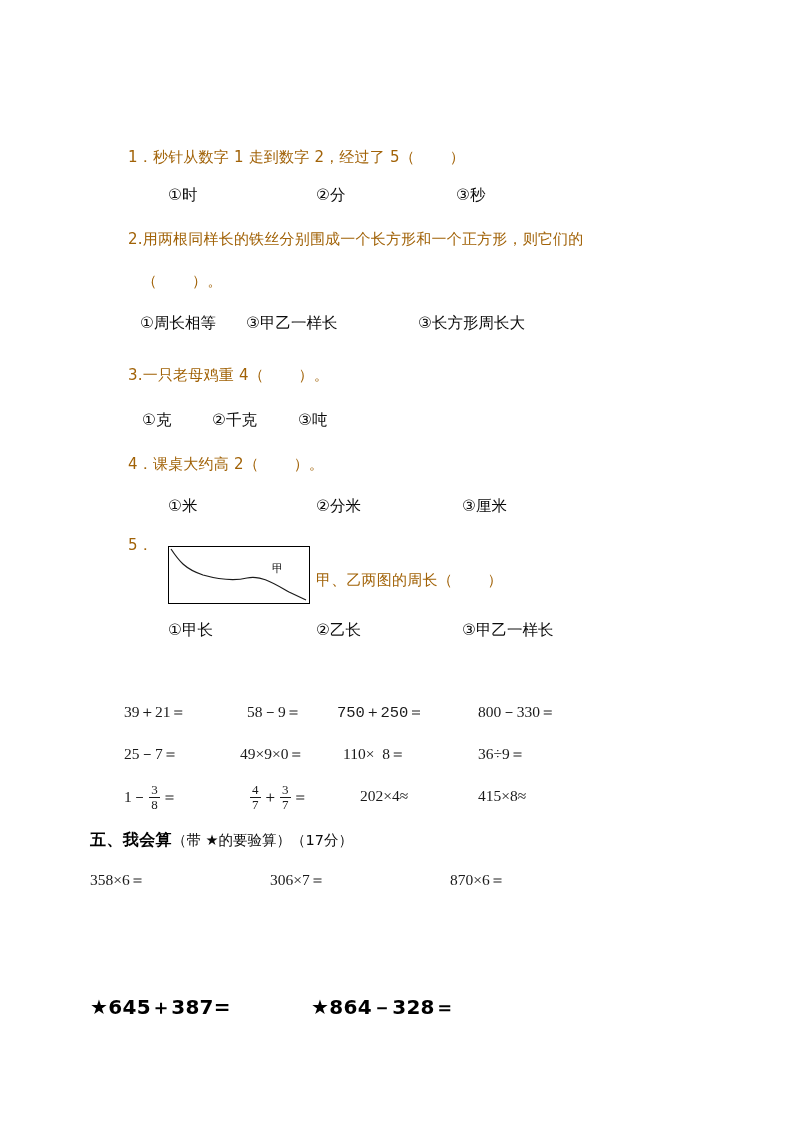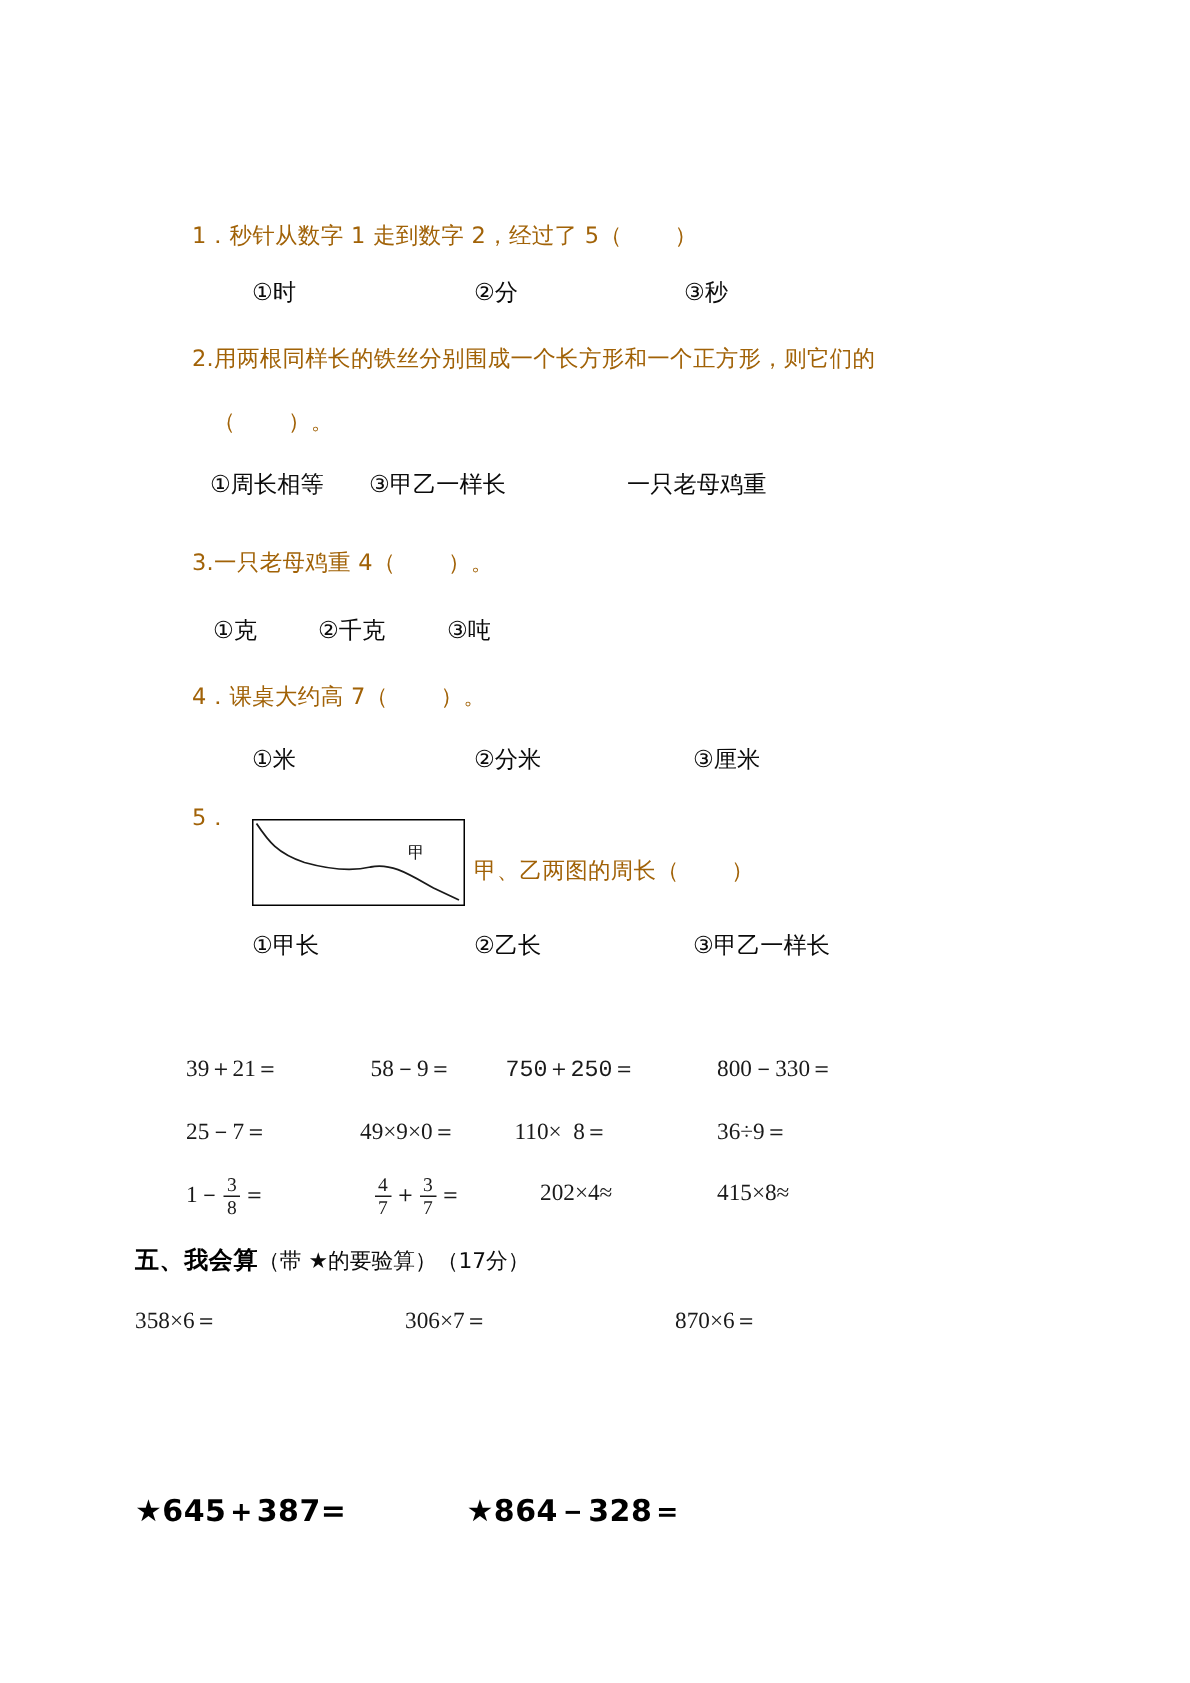--- a/index.html
+++ b/index.html
@@ -106,28 +106,28 @@
 
   <div class="abs q-text" style="left:128px; top:148px;"><span>1．</span><span>秒针从数字 1 走到数字 2，经过了 5（       ）</span></div>
   <div class="abs opt" style="left:168px; top:185px;">①时</div>
   <div class="abs opt" style="left:316px; top:185px;">②分</div>
   <div class="abs opt" style="left:456px; top:185px;">③秒</div>
 
   <div class="abs q-text" style="left:128px; top:230px;"><span>2.</span><span>用两根同样长的铁丝分别围成一个长方形和一个正方形，则它们的</span></div>
   <div class="abs q-text" style="left:142px; top:272px;">（       ）。</div>
   <div class="abs opt" style="left:140px; top:313px;">①周长相等</div>
   <div class="abs opt" style="left:246px; top:313px;">③甲乙一样长</div>
-  <div class="abs opt" style="left:418px; top:313px;">一只老母鸡重</div>
+  <div class="abs opt" style="left:418px; top:313px;">③长方形周长大</div>
 
   <div class="abs q-text" style="left:128px; top:366px;"><span>3.</span><span>一只老母鸡重 4（       ）。</span></div>
   <div class="abs opt" style="left:142px; top:410px;">①克</div>
   <div class="abs opt" style="left:212px; top:410px;">②千克</div>
   <div class="abs opt" style="left:298px; top:410px;">③吨</div>
 
-  <div class="abs q-text" style="left:128px; top:455px;"><span>4．</span><span>课桌大约高 7（       ）。</span></div>
+  <div class="abs q-text" style="left:128px; top:455px;"><span>4．</span><span>课桌大约高 2（       ）。</span></div>
   <div class="abs opt" style="left:168px; top:496px;">①米</div>
   <div class="abs opt" style="left:316px; top:496px;">②分米</div>
   <div class="abs opt" style="left:462px; top:496px;">③厘米</div>
 
   <div class="abs q-text" style="left:128px; top:536px;">5．</div>
 
   <div class="fig5">
     <svg width="139" height="55" viewBox="0 0 139 55">
       <path d="M 2 2 C 10 14, 16 22, 34 28 C 52 33, 66 34, 78 31 C 92 28, 104 36, 120 45 L 137 53" fill="none" stroke="#1a1a1a" stroke-width="1.2"></path>
     </svg>

